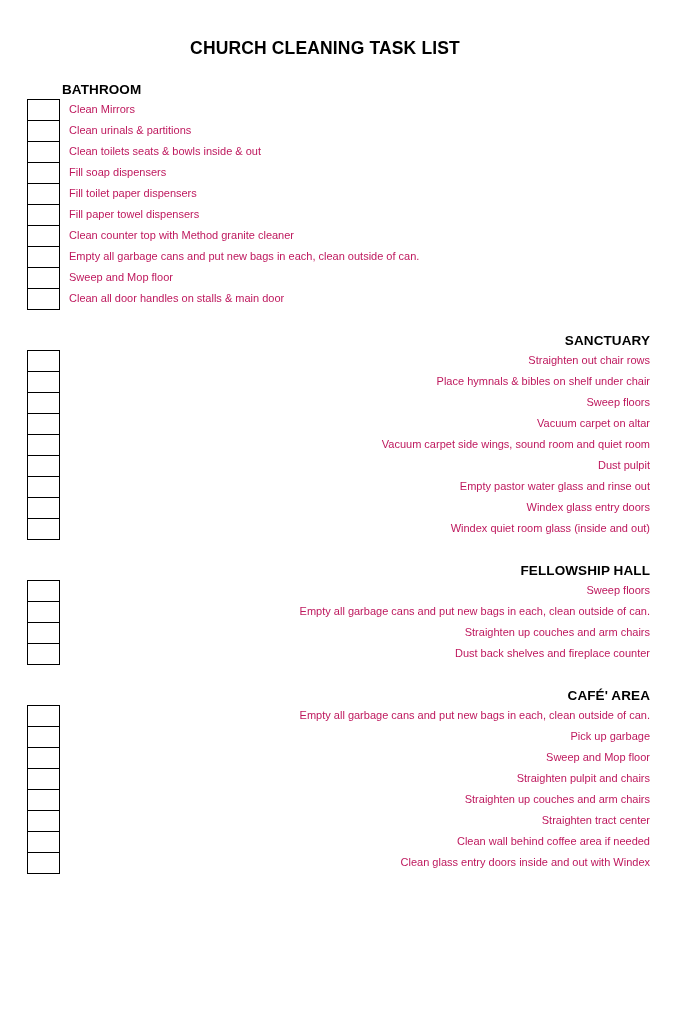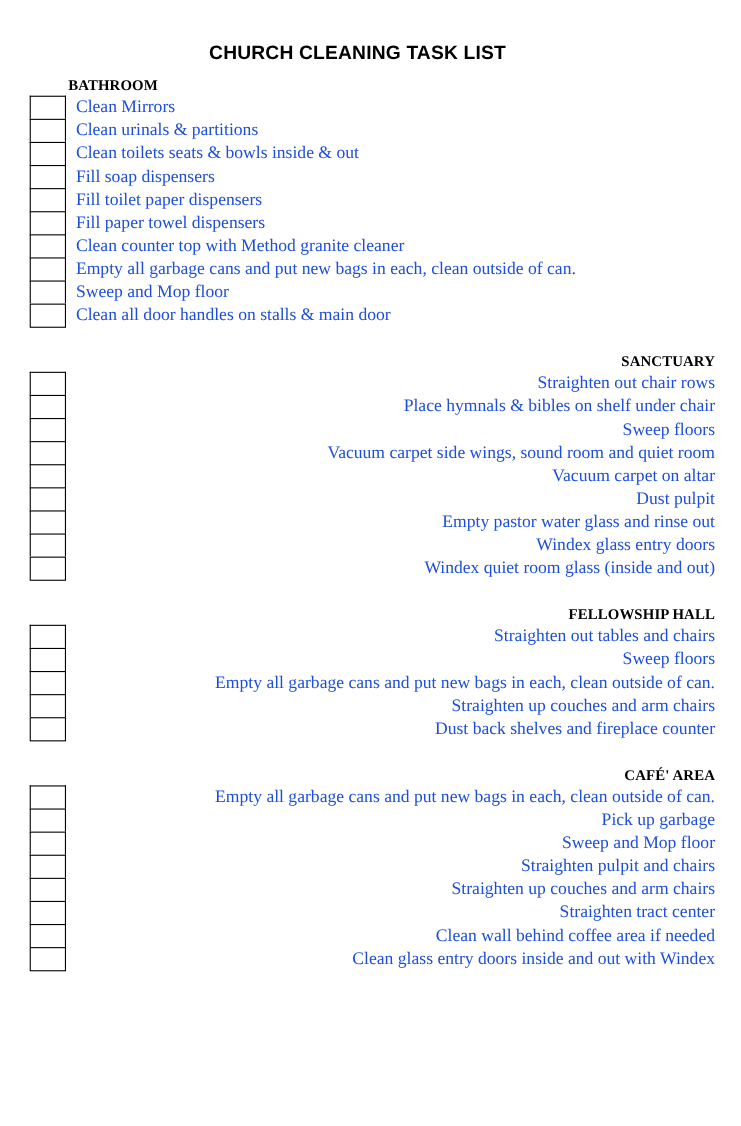--- a/index.html
+++ b/index.html
@@ -32,22 +32,21 @@
     font-weight: bold;
     letter-spacing: 0.15px;
     margin: 0;
     padding-top: 38px;
     padding-bottom: 0;
     line-height: 20px;
     color: #000;
   }
 
   .sections {
-    margin-top: 10px;
-    font-family: Liberation Serif, serif;
+    margin-top: 22px;
   }
 
   .section {
     margin-bottom: 0;
   }
 
   .section-header {
     font-size: 13.5px;
     font-weight: bold;
     letter-spacing: 0.1px;
@@ -81,25 +80,25 @@
     background: #ffffff;
     margin-left: 27px;
     flex: 0 0 auto;
   }
   .task-row:last-child .checkbox {
     border-bottom-width: 1.8px;
     height: 22px;
   }
 
   .task-label {
-    font-size: 16px;
+    font-size: 11px;
     line-height: 21px;
     padding-left: 9px;
     white-space: nowrap;
-    color: #1d4ed8;
+    color: #be185d;
     flex: 1 1 auto;
   }
 
   
   .section + .section {
     margin-top: 22px;
     text-align: right;
   }
 </style>
 </head>
@@ -165,28 +164,28 @@
           <li class="task-row">
             <span class="checkbox"></span>
             <span class="task-label">Place hymnals &amp; bibles on shelf under chair</span>
           </li>
           <li class="task-row">
             <span class="checkbox"></span>
             <span class="task-label">Sweep floors</span>
           </li>
           <li class="task-row">
             <span class="checkbox"></span>
+            <span class="task-label">Vacuum carpet on altar</span>
+          </li>
+          <li class="task-row">
+            <span class="checkbox"></span>
             <span class="task-label">Vacuum carpet side wings, sound room and quiet room</span>
           </li>
           <li class="task-row">
             <span class="checkbox"></span>
-            <span class="task-label">Vacuum carpet on altar</span>
-          </li>
-          <li class="task-row">
-            <span class="checkbox"></span>
             <span class="task-label">Dust pulpit</span>
           </li>
           <li class="task-row">
             <span class="checkbox"></span>
             <span class="task-label">Empty pastor water glass and rinse out</span>
           </li>
           <li class="task-row">
             <span class="checkbox"></span>
             <span class="task-label">Windex glass entry doors</span>
           </li>
@@ -194,24 +193,20 @@
             <span class="checkbox"></span>
             <span class="task-label">Windex quiet room glass (inside and out)</span>
           </li>
         </ul>
       </div>
       <div class="section">
         <div class="section-header">FELLOWSHIP HALL</div>
         <ul class="task-list">
           <li class="task-row">
             <span class="checkbox"></span>
-            <span class="task-label">Straighten out tables and chairs</span>
-          </li>
-          <li class="task-row">
-            <span class="checkbox"></span>
             <span class="task-label">Sweep floors</span>
           </li>
           <li class="task-row">
             <span class="checkbox"></span>
             <span class="task-label">Empty all garbage cans and put new bags in each, clean outside of can.</span>
           </li>
           <li class="task-row">
             <span class="checkbox"></span>
             <span class="task-label">Straighten up couches and arm chairs</span>
           </li>

